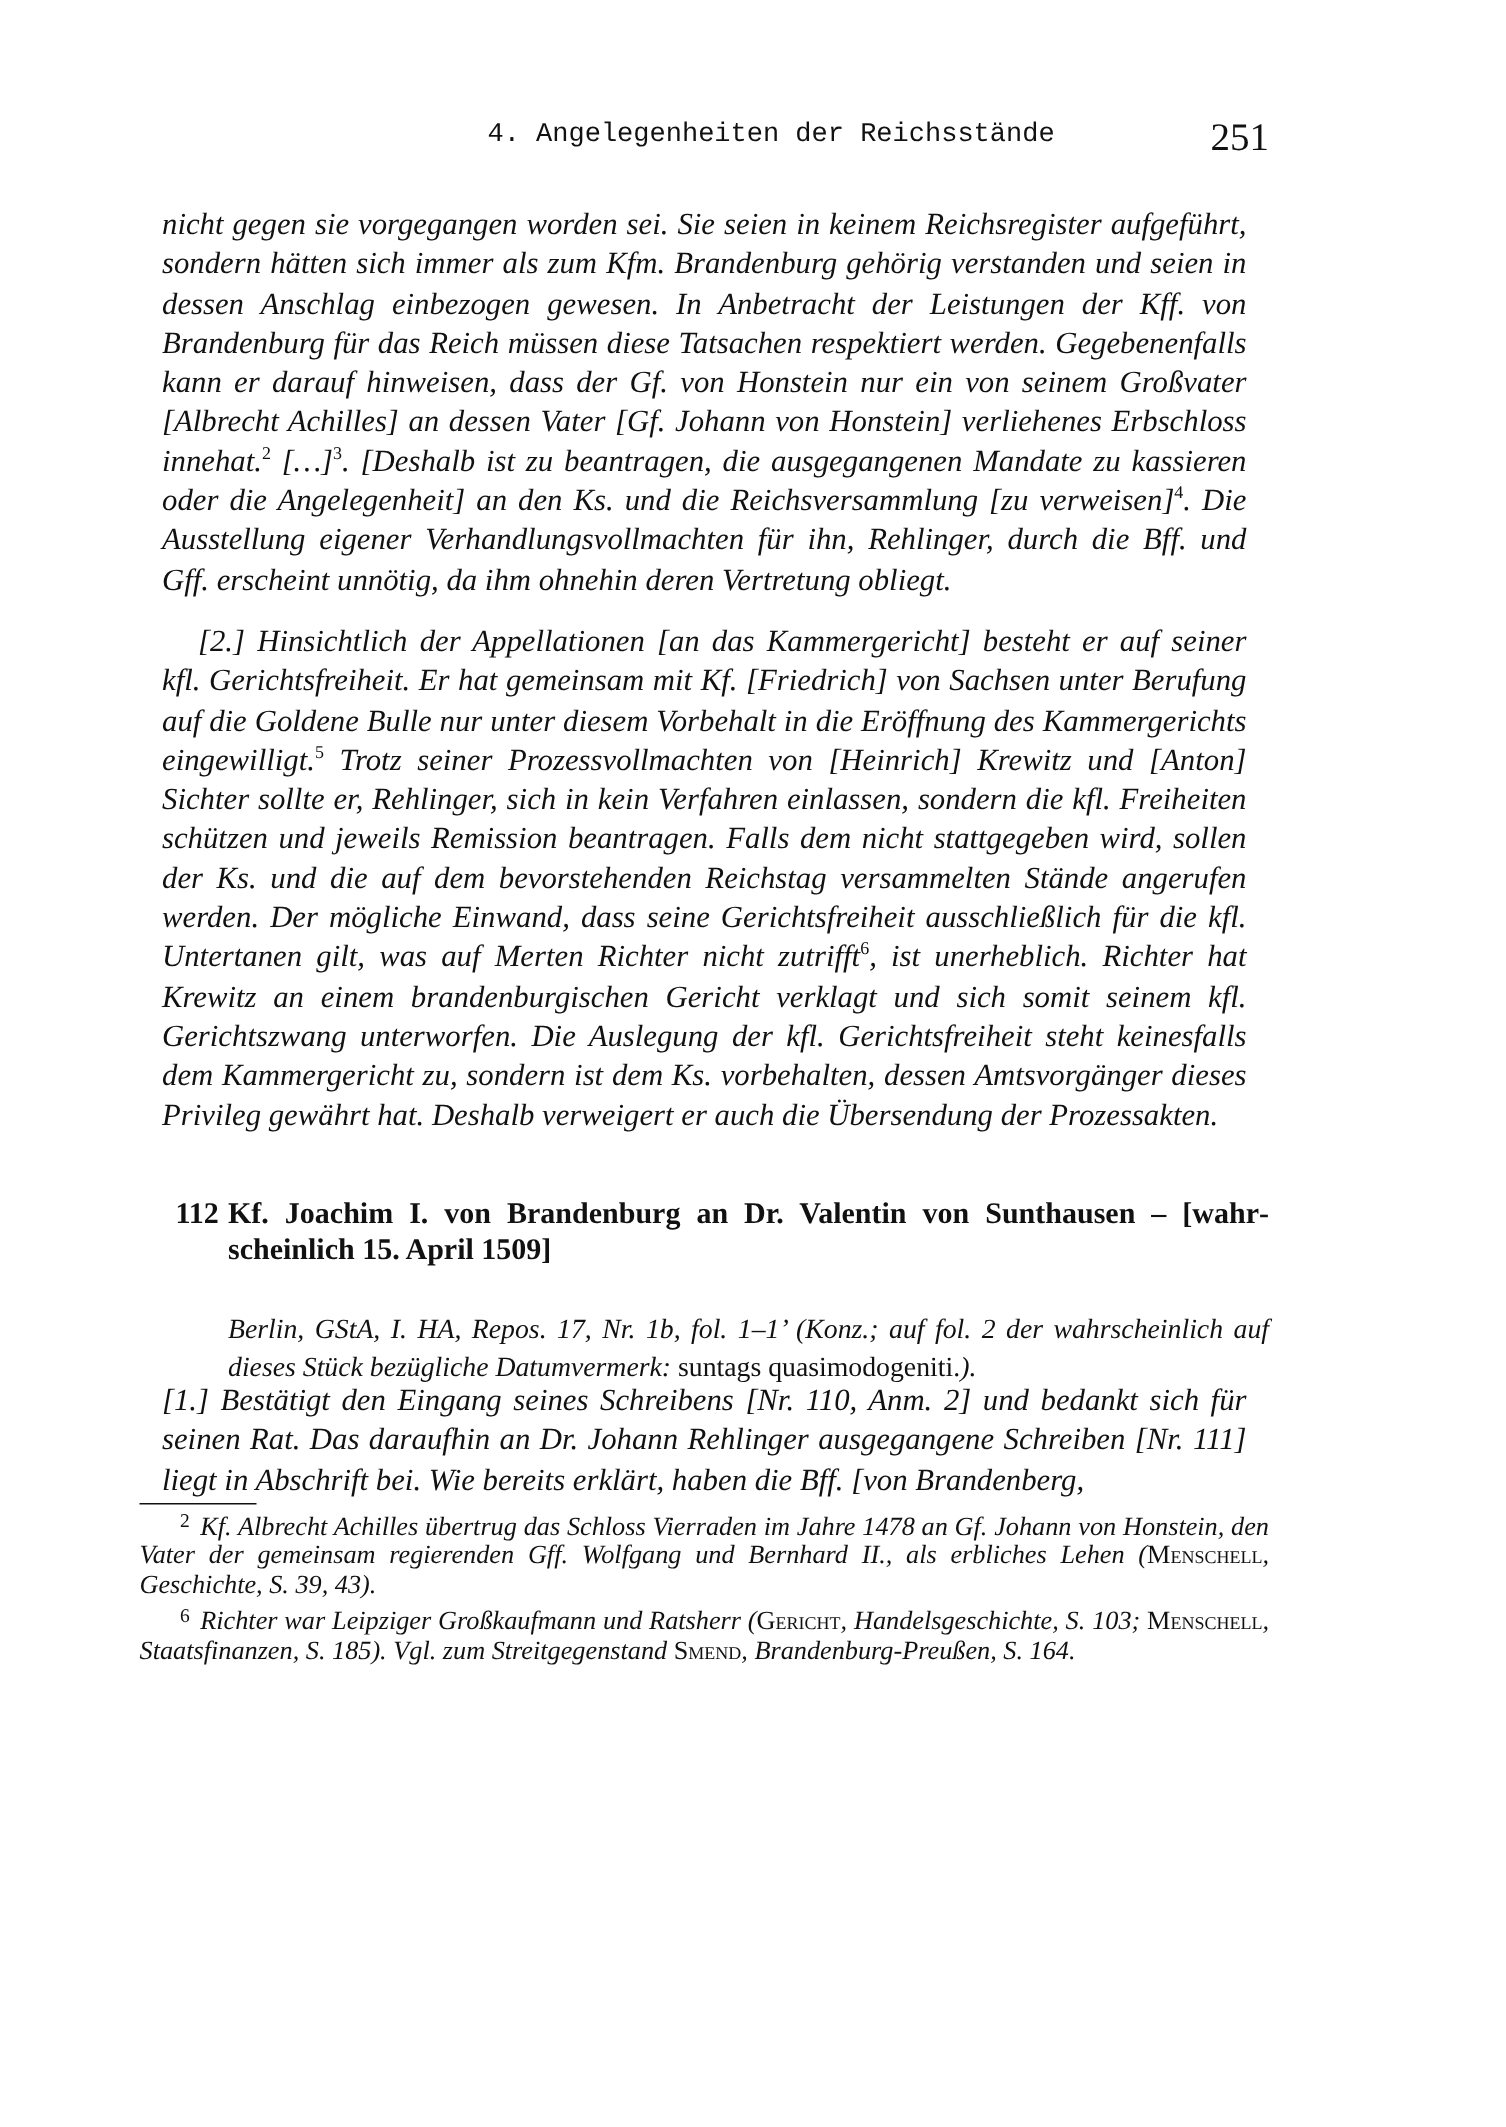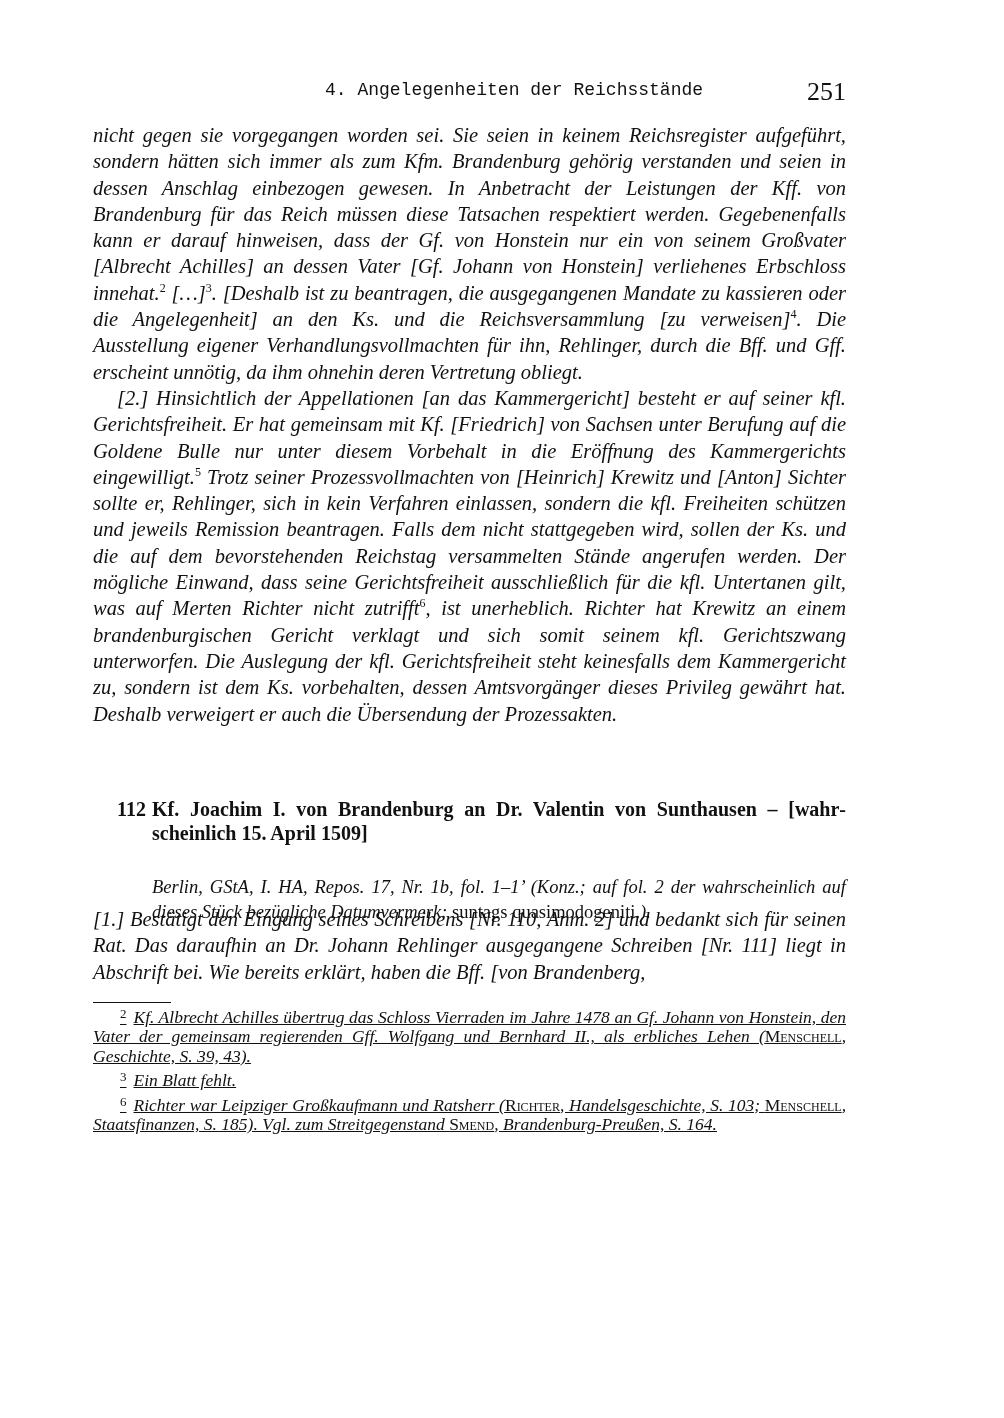--- a/index.html
+++ b/index.html
@@ -45,21 +45,21 @@
       position: absolute;
       left: 0;
       width: 753px;
       font-style: italic;
       font-size: 20.5px;
       line-height: 26.3px;
       text-align: justify;
       hyphens: manual;
     }
     .body-block p {
-      margin: 0;
+      margin: 15px;
     }
     .body-block p.indent {
       text-indent: 24px;
     }
     sup.fn {
       font-size: 12px;
       font-style: normal;
       vertical-align: 8px;
       line-height: 0;
     }
@@ -114,21 +114,20 @@
       top: 1008px;
       width: 753px;
       font-style: italic;
       font-size: 17.5px;
       line-height: 19.4px;
       text-align: justify;
     }
     .footnotes .fn-item {
       margin: 0 0 5px 0;
       text-indent: 27px;
-      text-decoration: underline;
     }
     .footnotes .fn-num {
       font-style: normal;
       font-size: 13px;
       vertical-align: 5px;
       line-height: 0;
       margin-right: 7px;
     }
   </style>
 </head>
@@ -156,17 +155,16 @@
   </div>
 
   <div class="body-block" style="top:906px;">
     <p>[1.] Bestätigt den Eingang seines Schreibens [Nr. 110, Anm. 2] und bedankt sich für seinen Rat. Das daraufhin an Dr. Johann Rehlinger ausgegangene Schreiben [Nr. 111] liegt in Abschrift bei. Wie bereits erklärt, haben die Bff. [von Brandenberg,</p>
   </div>
 
   <div class="footnote-rule"></div>
 
   <div class="footnotes" id="footnotes-container">
       <p class="fn-item"><span class="fn-num">2</span>Kf. Albrecht Achilles übertrug das Schloss Vierraden im Jahre 1478 an Gf. Johann von Honstein, den Vater der gemeinsam regierenden Gff. Wolfgang und Bernhard II., als erbliches Lehen (<span class="sc">Menschell</span>, Geschichte, S. 39, 43).</p>
-      <p class="fn-item"><span class="fn-num">3</span>Ein Blatt fehlt.</p>
-      <p class="fn-item"><span class="fn-num">6</span>Richter war Leipziger Großkaufmann und Ratsherr (<span class="sc">Richter</span>, Handelsgeschich­te, S. 103; <span class="sc">Menschell</span>, Staatsfinanzen, S. 185). Vgl. zum Streitgegenstand <span class="sc">Smend</span>, Brandenburg-Preußen, S. 164.</p>
+      <p class="fn-item"><span class="fn-num">6</span>Richter war Leipziger Großkaufmann und Ratsherr (<span class="sc">Gericht</span>, Handelsgeschich­te, S. 103; <span class="sc">Menschell</span>, Staatsfinanzen, S. 185). Vgl. zum Streitgegenstand <span class="sc">Smend</span>, Brandenburg-Preußen, S. 164.</p>
     </div>
 
 </div>
 
 </body></html>

